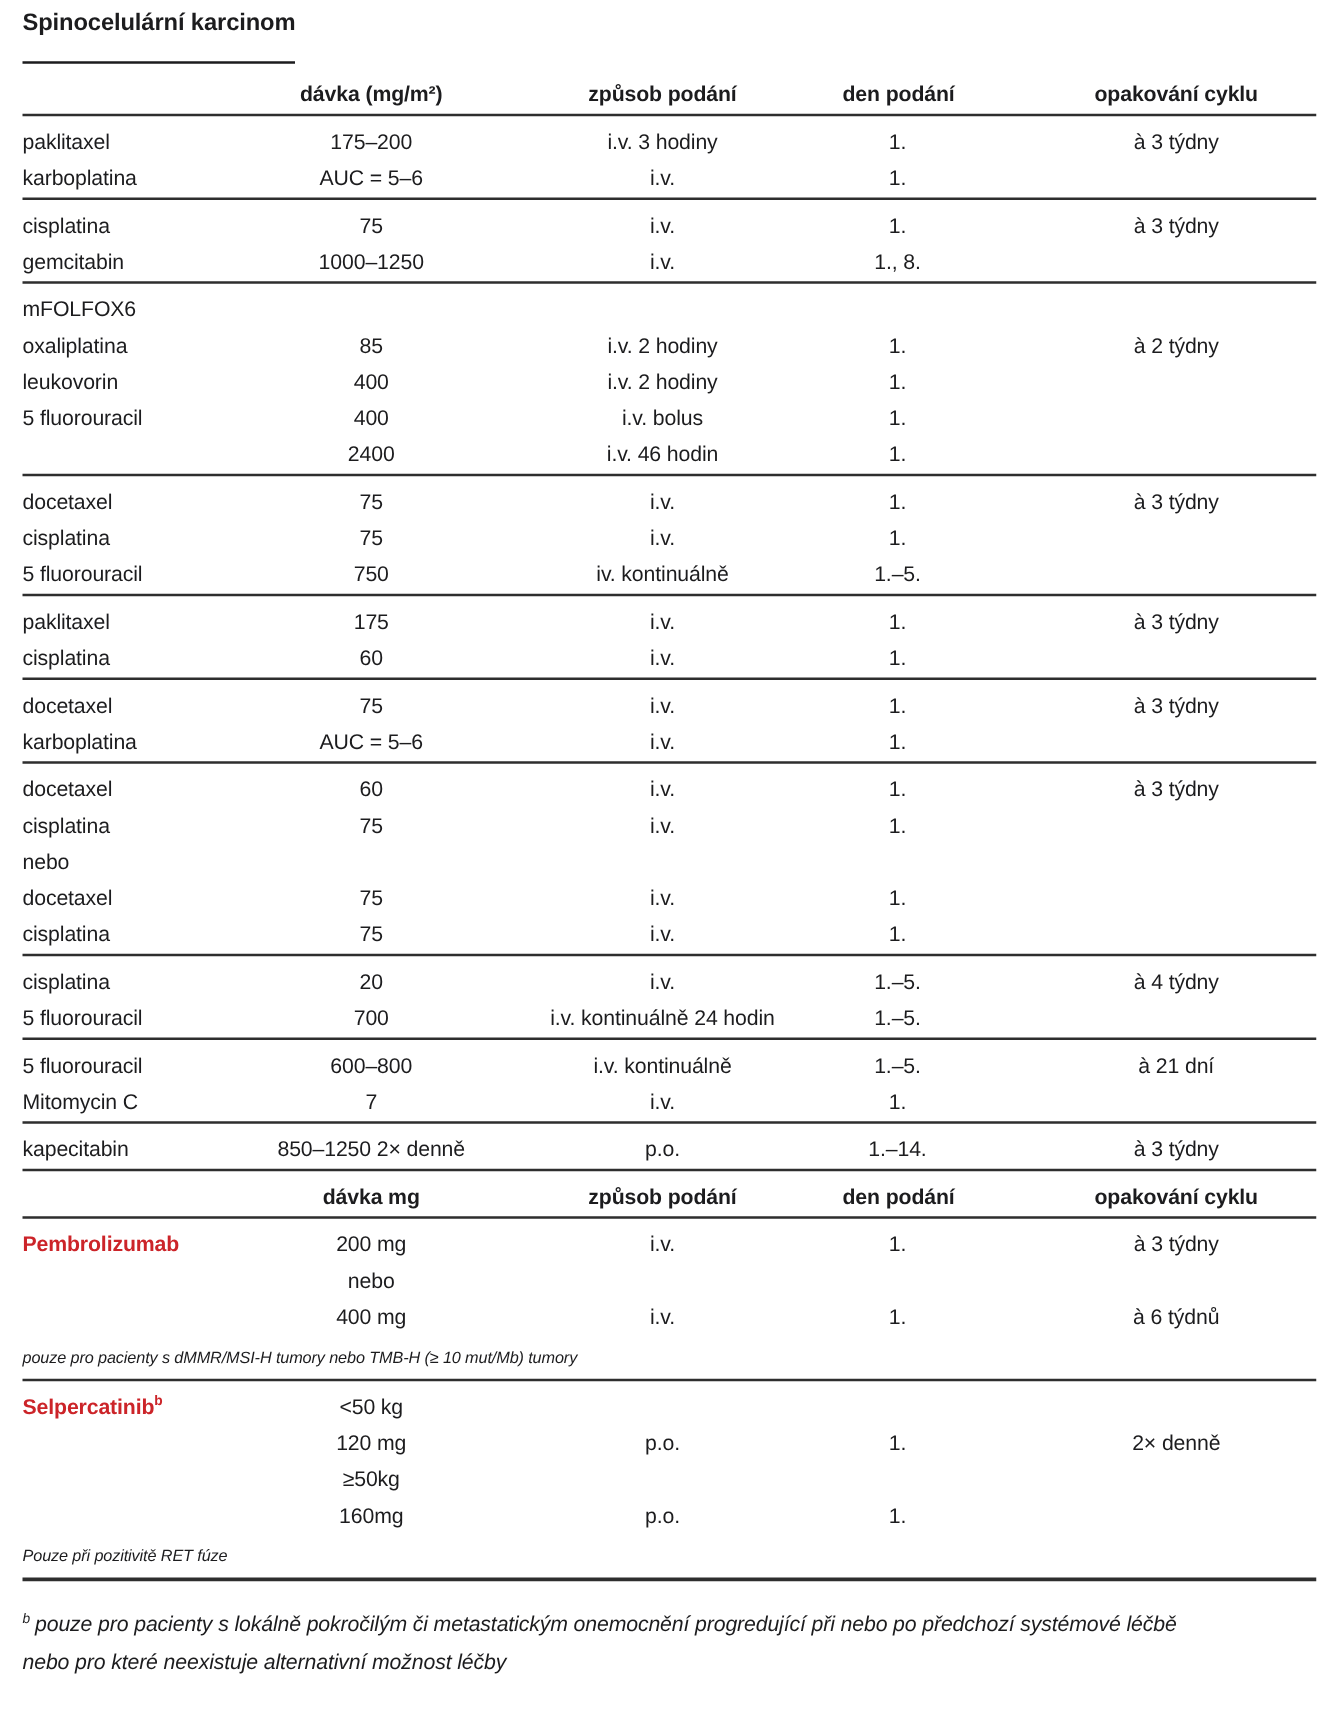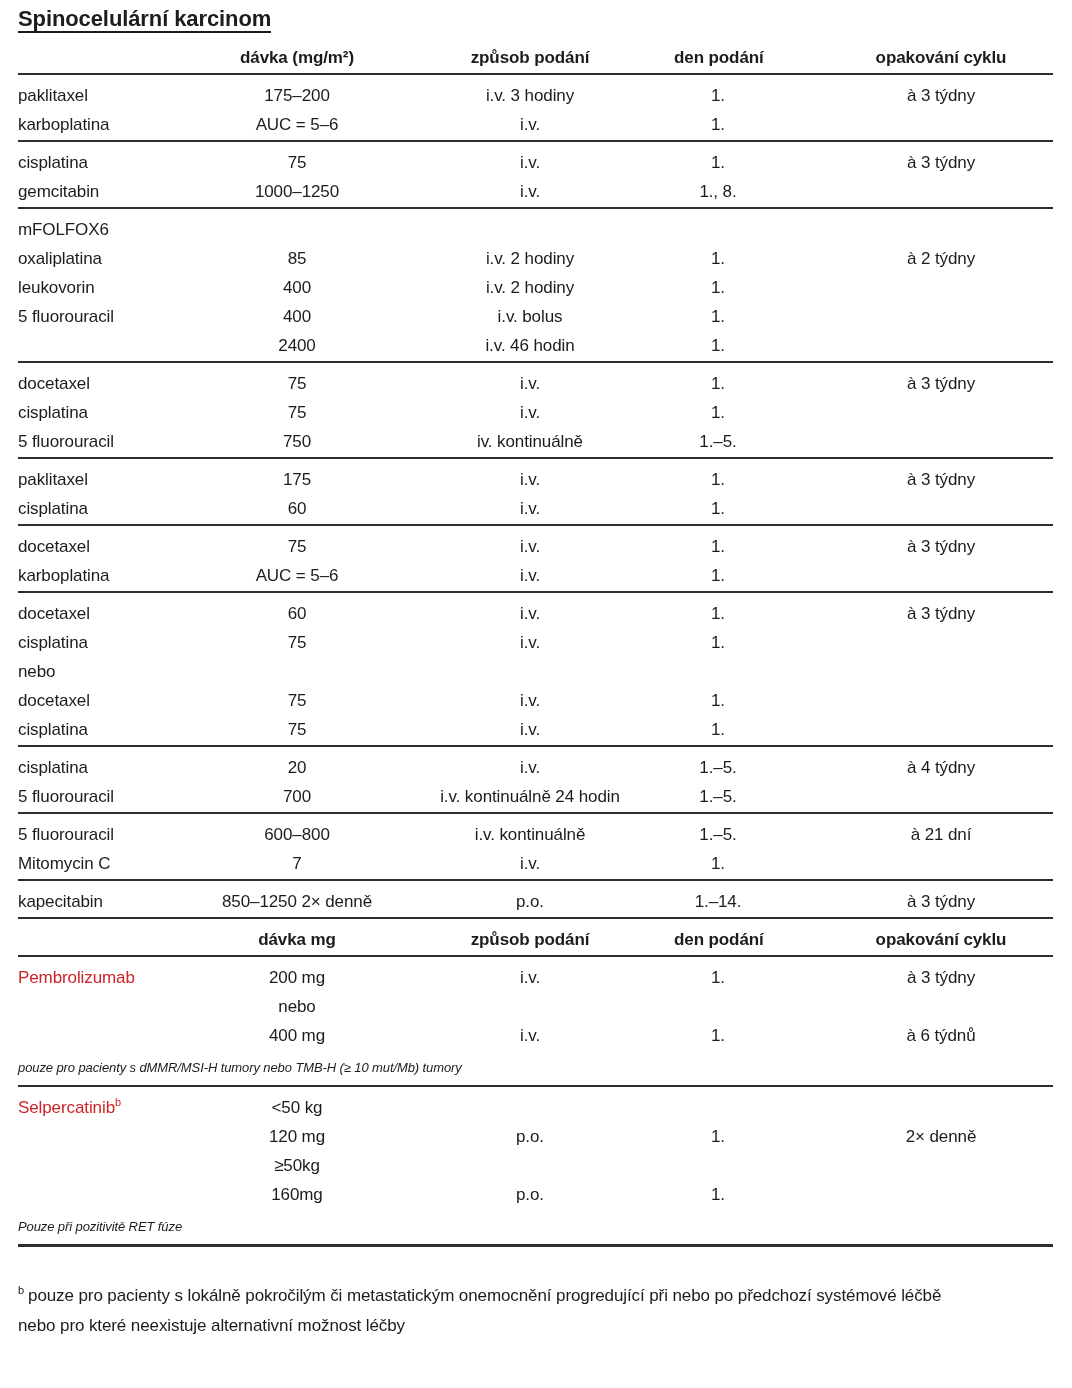--- a/index.html
+++ b/index.html
@@ -13,59 +13,60 @@
   body{
     width:1072px;height:1388px;
     font-family:"Liberation Sans","DejaVu Sans",sans-serif;
     color:var(--text);
     padding:8px 19px 0 18px;
     overflow:hidden;
     letter-spacing:-0.1px;
   }
   .title{
     display:inline-block;
-    font-size:22px;
+    font-size:19px;
     font-weight:bold;
     line-height:22px;
     border-bottom:2.5px solid var(--text);
-    padding-bottom:1px;
+    padding-bottom:19px;
     margin-bottom:4px;
   }
   .table{width:1035px;}
   .section{
     border-bottom:2px solid var(--rule);
     padding:6px 0 1px 0;
   }
   .section.thick{border-bottom-width:3px;}
   .row{
     display:grid;
     grid-template-columns:190px 178px 288px 88px 291px;
     height:29px;
     align-items:center;
   }
   .hrow{font-weight:bold;}
   .cell{text-align:center;white-space:nowrap;font-size:17px;}
   .cell.c0{text-align:left;}
   .cell.c4{padding-left:67px;}
-  .red{color:var(--red);}
+  .red{color:var(--red);font-weight:bold;}
   sup{
     font-size:11px;
     vertical-align:super;
     line-height:0;
   }
   .note{
     font-style:italic;
     font-size:13px;
     height:34px;
     display:flex;
     align-items:center;
     white-space:nowrap;
   }
   .footnote{
-    margin-top:34px;
+    margin-top:20px;
+    font-style:italic;
     font-size:17px;
     line-height:30px;
   }
   .footnote sup{margin-right:4px;}
 </style>
 </head>
 <body>
 
 <div class="page">
   <div class="title">Spinocelulární karcinom</div>

